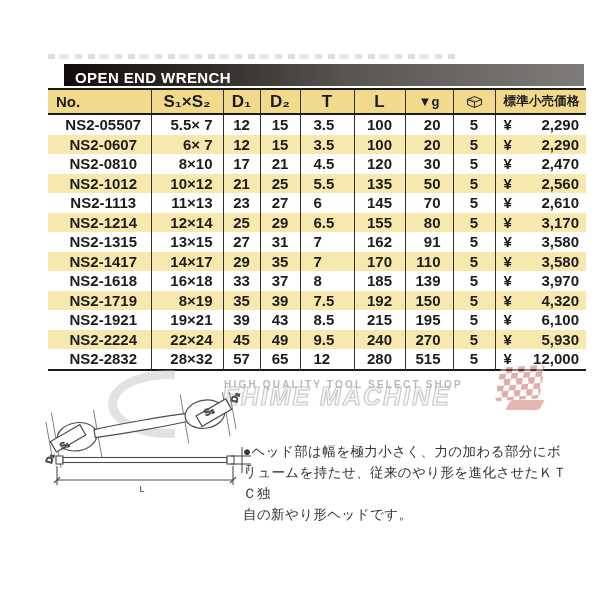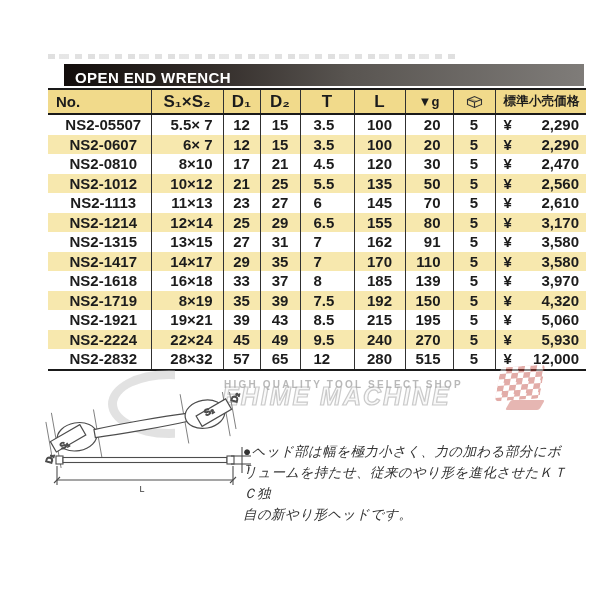--- a/index.html
+++ b/index.html
@@ -80,21 +80,21 @@
     background:#c0493f;transform:skewX(-30deg);border-radius:2px;
   }
 
   
   .diagram{left:38px;top:392px;}
   .diagram text{font-family:"Liberation Sans","DejaVu Sans",sans-serif;fill:#3a3a3a;}
 
   
   .note{
     left:243px;top:441px;width:334px;font-size:13.5px;line-height:21px;
-    color:#333;letter-spacing:.4px;font-style:italic;
+    color:#333;letter-spacing:.4px;
   }
 </style>
 </head>
 <body>
 
 <div class="abs top-crop"></div>
 
 <div class="abs title-bar">
   <span>OPEN END WRENCH</span>
 </div>
@@ -244,21 +244,21 @@
         </tr>
         <tr>
           <td class="col-no">NS2-1921</td>
           <td class="col-s">19×21</td>
           <td class="col-d1">39</td>
           <td class="col-d2">43</td>
           <td class="col-t">8.5</td>
           <td class="col-l">215</td>
           <td class="col-g">195</td>
           <td class="col-pack">5</td>
-          <td class="col-price"><span class="yen">¥</span><span>5,060</span></td>
+          <td class="col-price"><span class="yen">¥</span><span>6,100</span></td>
         </tr>
         <tr>
           <td class="col-no">NS2-2224</td>
           <td class="col-s">22×24</td>
           <td class="col-d1">45</td>
           <td class="col-d2">49</td>
           <td class="col-t">9.5</td>
           <td class="col-l">240</td>
           <td class="col-g">270</td>
           <td class="col-pack">5</td>

